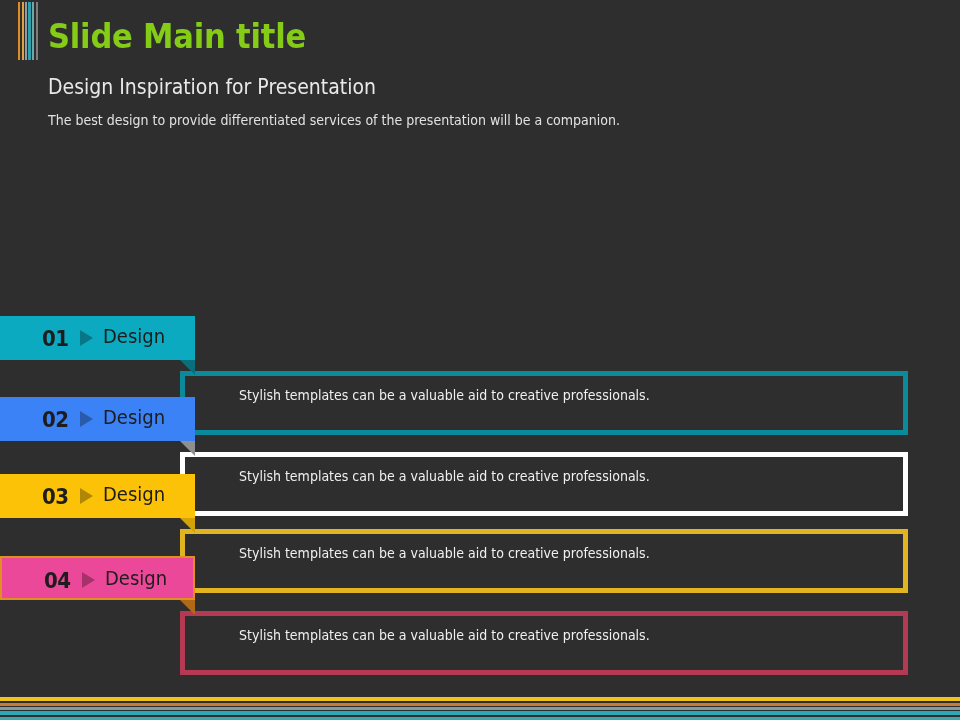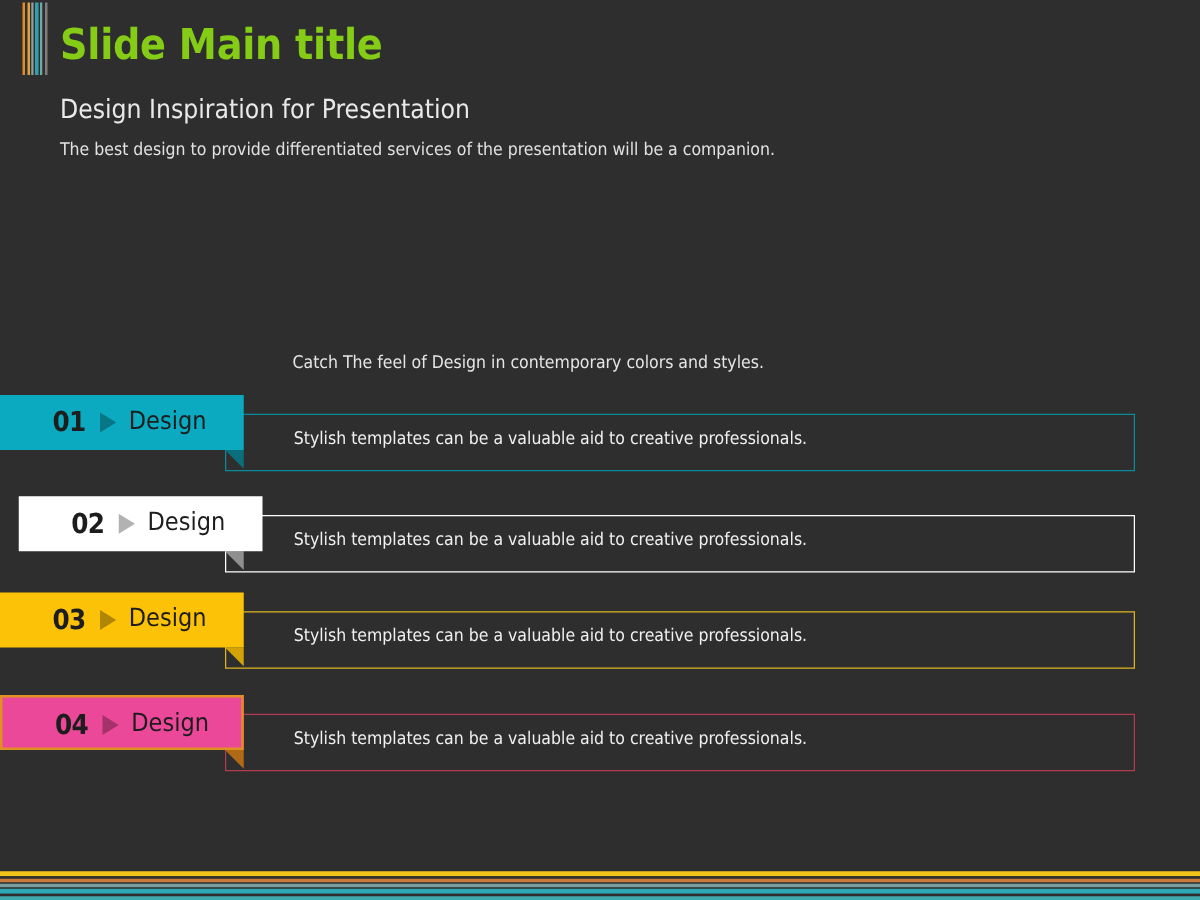--- a/index.html
+++ b/index.html
@@ -77,24 +77,25 @@
   }
 
   
   .rows { position: absolute; left: 0; top: 0; width: 960px; height: 720px; }
   .row { position: absolute; left: 0; width: 960px; height: 100px; }
 
   .row-box {
     position: absolute;
     left: 180px;
     width: 728px;
-    height: 46px;
+    height: 64px;
     box-sizing: border-box;
-    border: 1px solid #bef264;
+    border: 5px solid #bef264;
     background: transparent;
+    margin-top: 40px;
   }
   .row-box-text {
     position: absolute;
     left: 54px;
     top: 11px;
     font-size: 14px;
     color: #f0f0f0;
     white-space: nowrap;
   }
 
@@ -169,40 +170,39 @@
       <i style="background: rgb(46, 46, 46); width: 1px;"></i>
       <i style="background: rgb(111, 168, 168); width: 2px;"></i>
       <i style="background: rgb(46, 46, 46); width: 2px;"></i>
       <i style="background: rgb(125, 125, 125); width: 2px;"></i>
     </div>
 
   <div class="slide-title" style="color: #84cc16;">Slide Main title</div>
   <div class="slide-subtitle">Design Inspiration for Presentation</div>
   <div class="slide-desc">The best design to provide differentiated services of the presentation will be a companion.</div>
 
-  <div class="center-sub">Catch The feel of Design in contemporary colors and styles.</div>
 
   <div class="rows">
       <div class="row" style="top: 316px;">
         <div class="row-box" style="top: 15px; border-color: rgb(11, 138, 156);">
           <div class="row-box-text">Stylish templates can be a valuable aid to creative professionals.</div>
         </div>
         <div class="row-fold" style="border-top-color: rgb(10, 111, 125);"></div>
         <div class="row-tab" style="background: rgb(11, 170, 192);">
           <div class="row-tab-num">01</div>
           <div class="row-tab-arrow"></div>
           <div class="row-tab-label">Design</div>
         </div>
       </div>
       <div class="row" style="top: 397px;">
         <div class="row-box" style="top: 15px; border-color: rgb(255, 255, 255);">
           <div class="row-box-text">Stylish templates can be a valuable aid to creative professionals.</div>
         </div>
         <div class="row-fold" style="border-top-color: rgb(143, 143, 143);"></div>
-        <div class="row-tab" style="background: #ffffff; margin-left: 15px;">
+        <div class="row-tab" style="background: #3b82f6;">
           <div class="row-tab-num">02</div>
           <div class="row-tab-arrow"></div>
           <div class="row-tab-label">Design</div>
         </div>
       </div>
       <div class="row" style="top: 474px;">
         <div class="row-box" style="top: 15px; border-color: rgb(224, 181, 33);">
           <div class="row-box-text">Stylish templates can be a valuable aid to creative professionals.</div>
         </div>
         <div class="row-fold" style="border-top-color: rgb(210, 162, 6);"></div>

